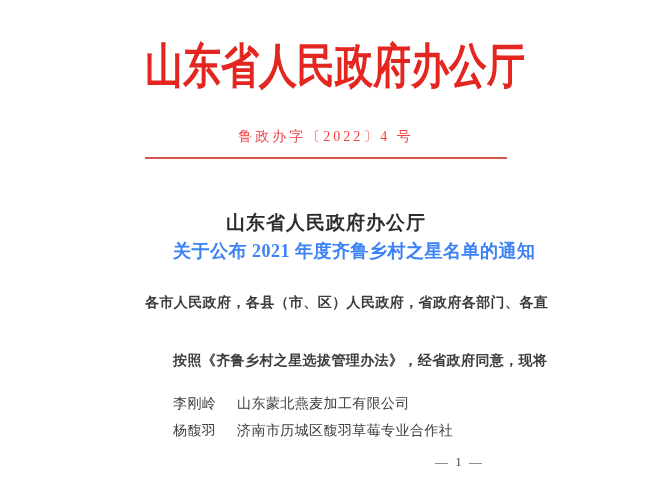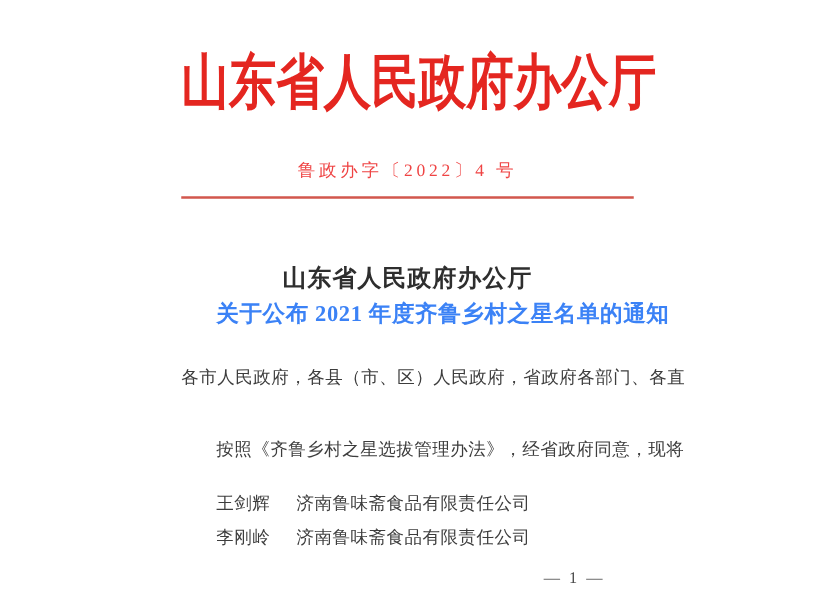--- a/index.html
+++ b/index.html
@@ -80,20 +80,21 @@
     white-space: nowrap;
     margin-left: 28px;
   }
   .body-block {
     position: absolute;
     top: 290px;
     left: 0;
     width: 100%;
     font-size: 14px;
     color: var(--body-text, #3d3d3d);
+    font-weight: bold;
   }
   .bline {
     height: 25px;
     line-height: 25px;
     white-space: nowrap;
     letter-spacing: 0.4px;
   }
   .bline.indent {
     padding-left: 28px;
     margin-top: 33px;
@@ -143,25 +144,25 @@
 
     <div class="title-line2">关于公布 2021 年度齐鲁乡村之星名单的通知</div>
 
     <div class="body-block">
       <div class="bline">各市人民政府，各县（市、区）人民政府，省政府各部门、各直</div>
       <div class="bline indent">按照《齐鲁乡村之星选拔管理办法》，经省政府同意，现将</div>
     </div>
 
     <div class="award-list">
       <div class="award-row">
-        <span class="name">王剑辉</span>
-        <span class="org">济南鲁味斋食品有限责任公司</span>
+        <span class="name">李刚岭</span>
+        <span class="org">山东蒙北燕麦加工有限公司</span>
       </div>
       <div class="award-row">
-        <span class="name">李刚岭</span>
-        <span class="org">济南鲁味斋食品有限责任公司</span>
+        <span class="name">杨馥羽</span>
+        <span class="org">济南市历城区馥羽草莓专业合作社</span>
       </div>
     </div>
 
   </div>
 
   <div class="page-number">— 1 —</div>
 </div>
 
 </body></html>

